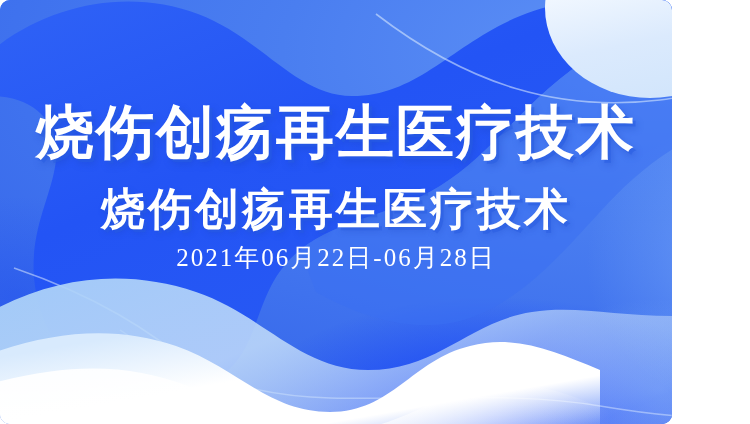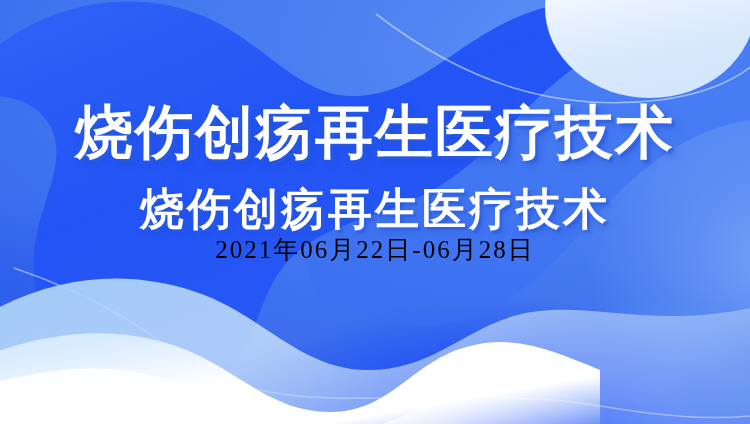--- a/index.html
+++ b/index.html
@@ -7,24 +7,25 @@
     margin: 0;
     padding: 0;
     background: #ffffff;
   }
   body {
     font-family: "Liberation Sans", sans-serif;
   }
 
   #banner {
     position: relative;
-    width: 750px;
+    width: 672px;
     height: 424px;
     overflow: hidden;
     background: #4a7ef0;
+    border-radius: 10px;
   }
 
   
   .bg-layer {
     position: absolute;
     inset: 0;
     width: 750px;
     height: 424px;
     pointer-events: none;
   }
@@ -111,25 +112,25 @@
     font-weight: 700;
     color: #ffffff;
     letter-spacing: 3px;
     white-space: nowrap;
     text-shadow:
       3px 3px 0 rgba(40, 92, 225, 0.5),
       3px 4px 6px rgba(25, 66, 190, 0.3);
   }
 
   .date {
-    margin-top: 6px;
+    margin-top: 14px;
     font-family: "Liberation Serif", "DejaVu Serif", serif;
     font-size: 25px;
     line-height: 1;
-    color: #000000;
+    color: #ffffff;
     letter-spacing: 2px;
     white-space: nowrap;
   }
 </style>
 </head>
 <body>
 
 <div id="banner">
 
   <div class="bg-layer bg-base"></div>

